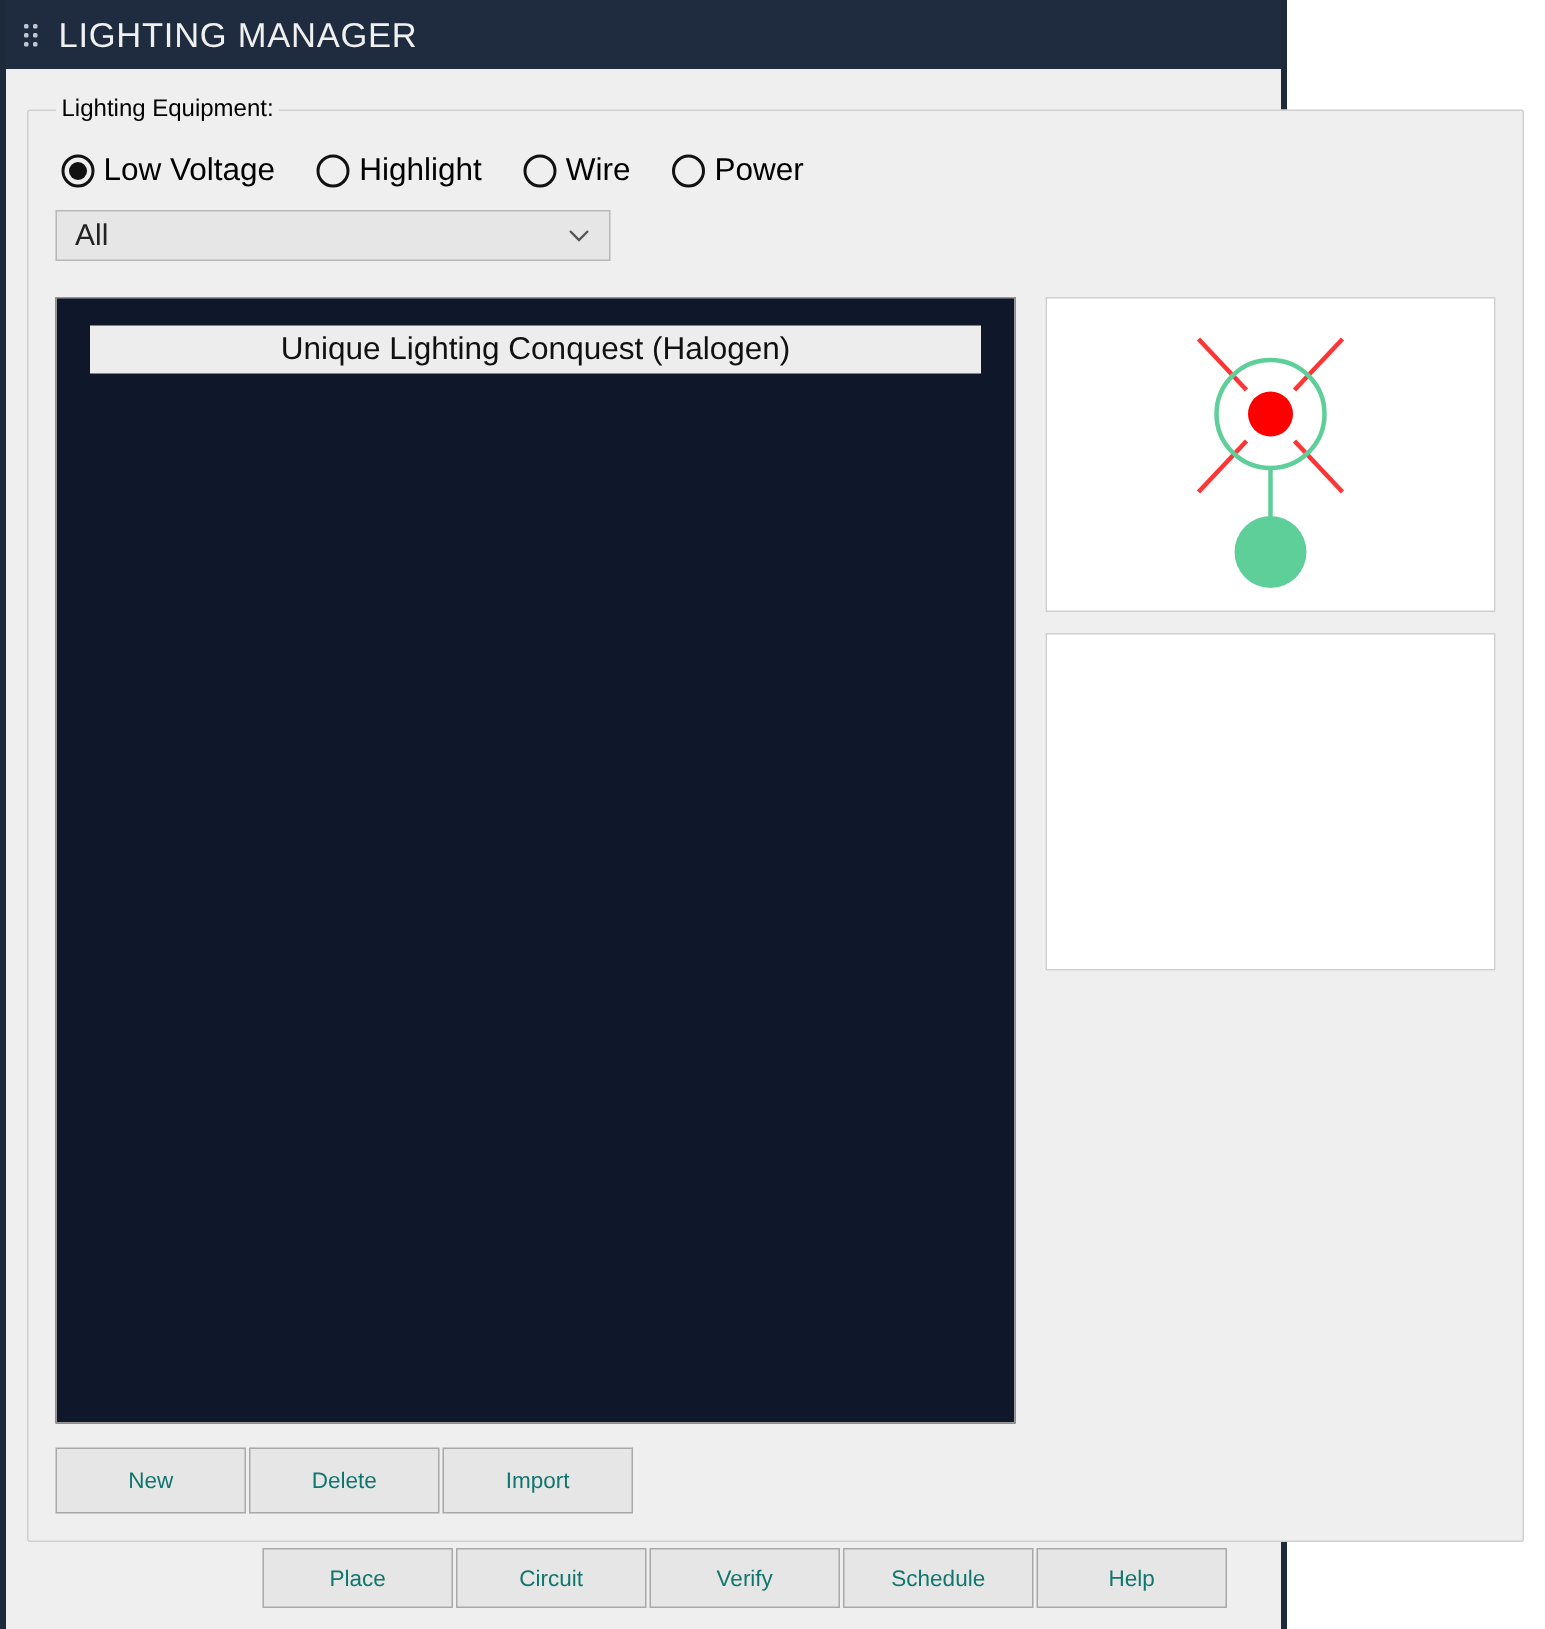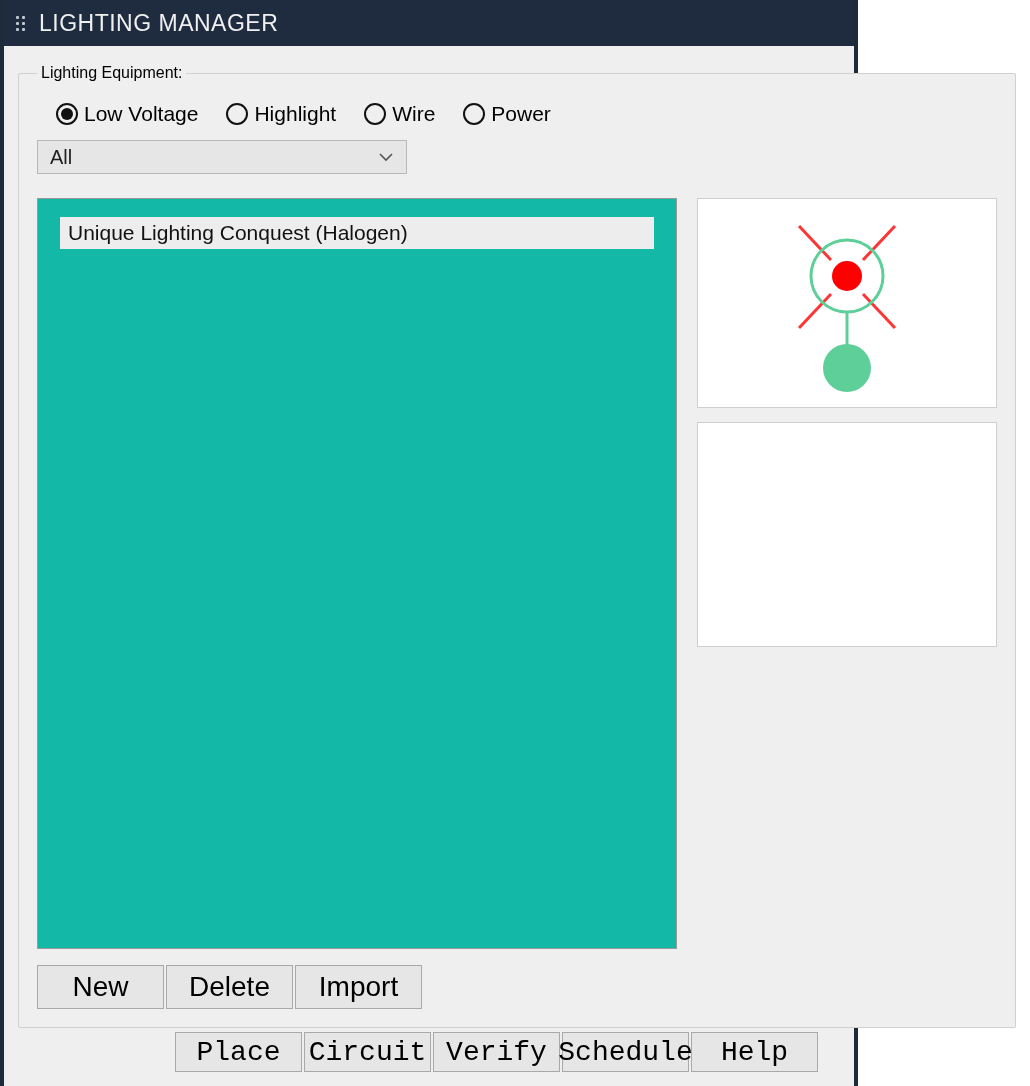--- a/index.html
+++ b/index.html
@@ -53,21 +53,21 @@
     position: relative;
   }
   fieldset.equipment > legend {
     font-size: 16px;
     padding: 0 4px;
     color: #000;
   }
   .radio-row {
     display: flex; align-items: flex-start;
     gap: 28px;
-    margin: 6px 0 14px 19px;
+    margin: 6px 0 14px 4px;
   }
   .radio-item {
     display: flex; align-items: center; gap: 6px;
     font-size: 21px; color: #000;
     cursor: pointer;
   }
   .radio-outer {
     width: 22px; height: 22px;
     border: 2px solid #111;
     border-radius: 50%;
@@ -92,24 +92,25 @@
   .dropdown svg { margin-left: auto; }
   .main-row {
     display: flex;
     gap: 20px;
     margin-top: 24px;
     flex: 1;
     min-height: 0;
   }
   .list-panel {
     width: 640px;
-    background: #14b8a6;
+    background: #0f172a;
     border: 1px solid #999;
     padding: 18px 22px;
     overflow: auto;
+    text-align: center;
   }
   .list-item {
     background: #ededed;
     font-size: 21px;
     padding: 4px 8px;
     color: #111;
     cursor: pointer;
   }
   .right-col {
     display: flex; flex-direction: column;
@@ -130,35 +131,34 @@
   .action-row {
     display: flex;
     gap: 2px;
     margin-top: 16px;
   }
   .btn {
     background: #e6e6e6;
     border: 1px solid #a9a9a9;
     height: 44px;
     width: 127px;
-    font-size: 28px;
-    color: #000000;
+    font-size: 15px;
+    color: #0f766e;
     display: flex; align-items: center; justify-content: center;
     cursor: pointer;
     text-align: center;
   }
   .bottom-bar {
     background: #efefef;
     height: 58px;
     display: flex;
     justify-content: flex-end;
     align-items: center;
     padding: 0 18px 10px 0;
     gap: 2px;
-    font-family: Liberation Mono, monospace;
   }
   .bottom-bar .btn { width: 127px; height: 40px; }
 </style>
 </head>
 <body>
 
 <div class="app">
 
   <div class="titlebar">
     <div class="grip">

